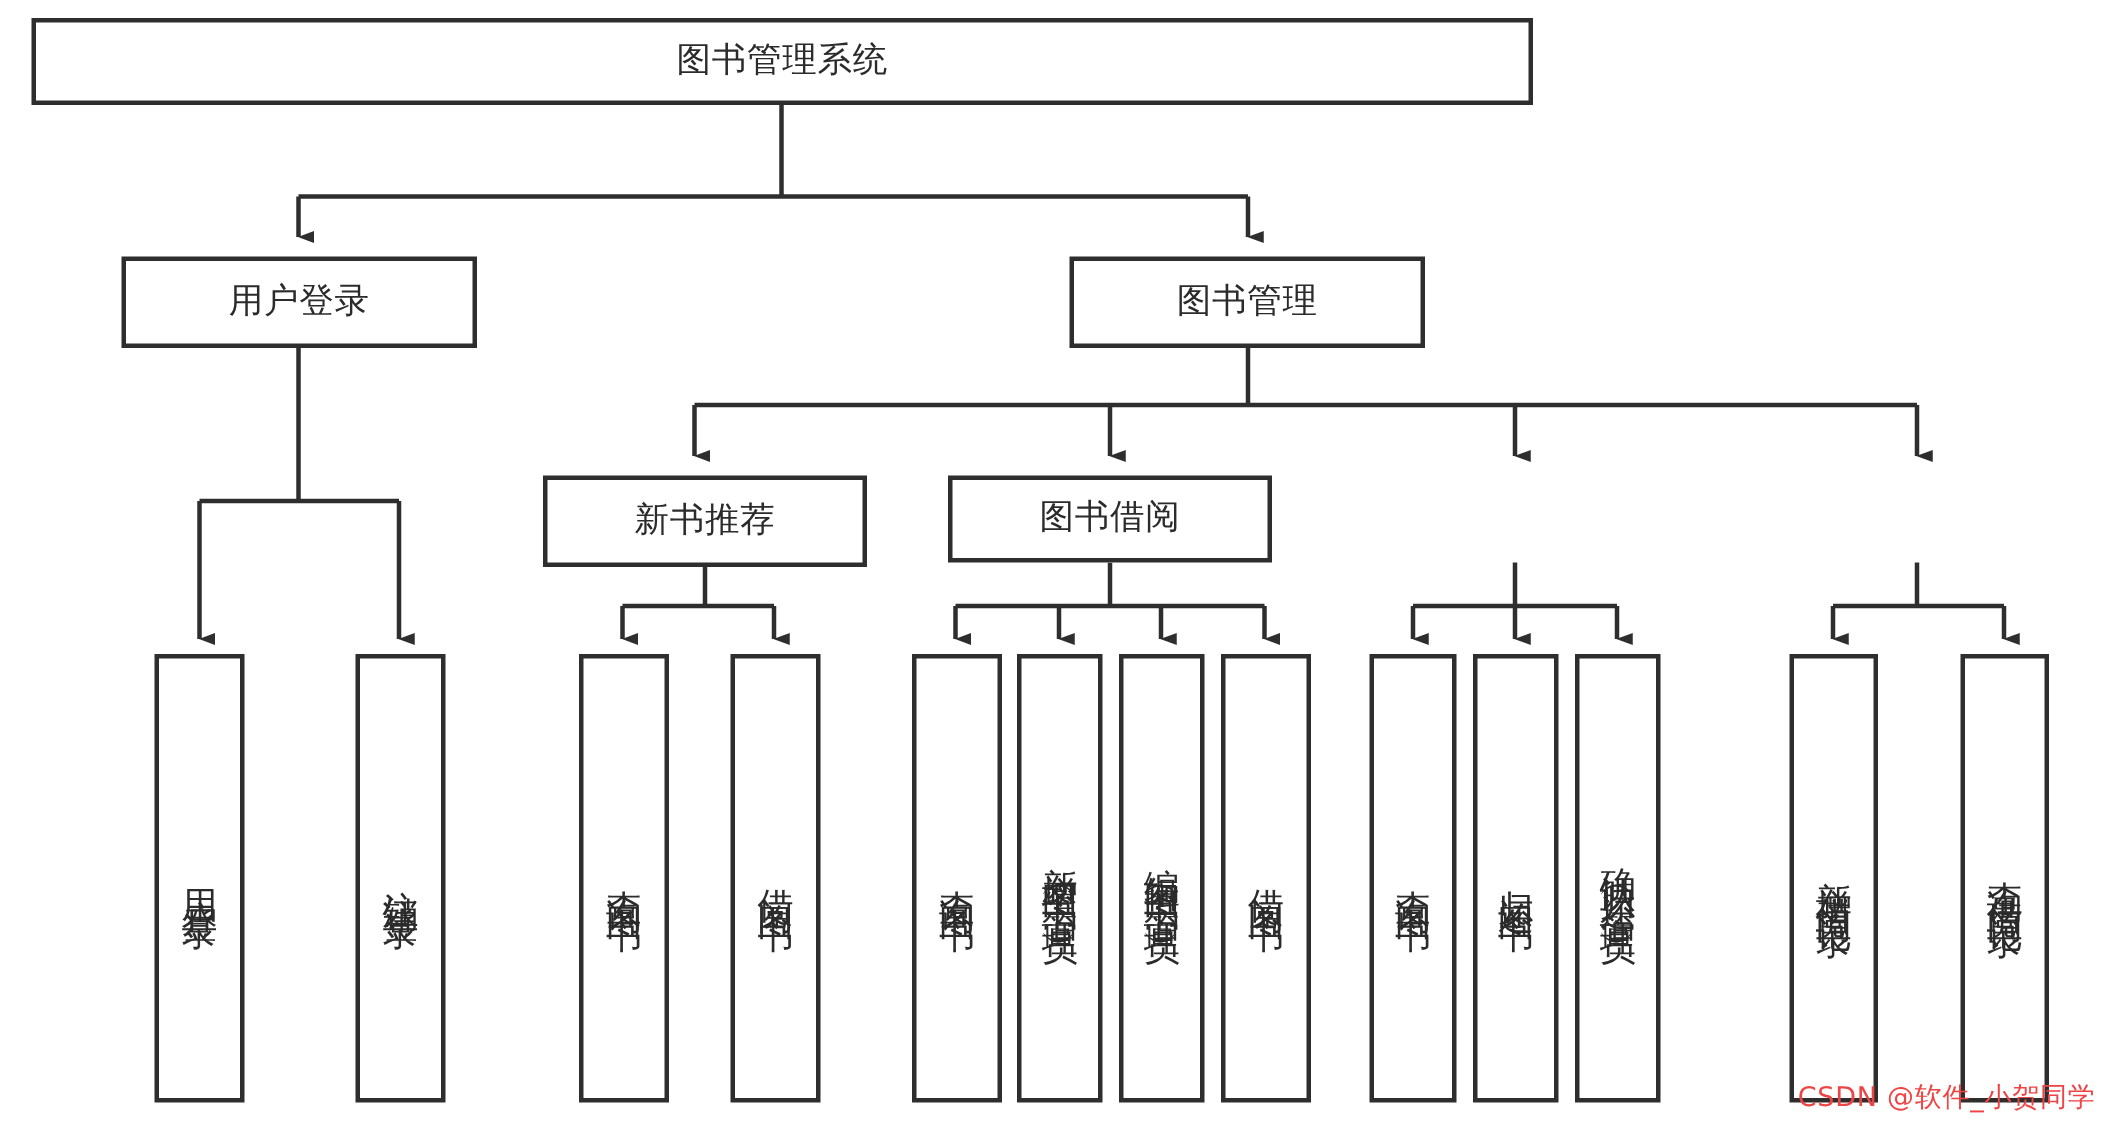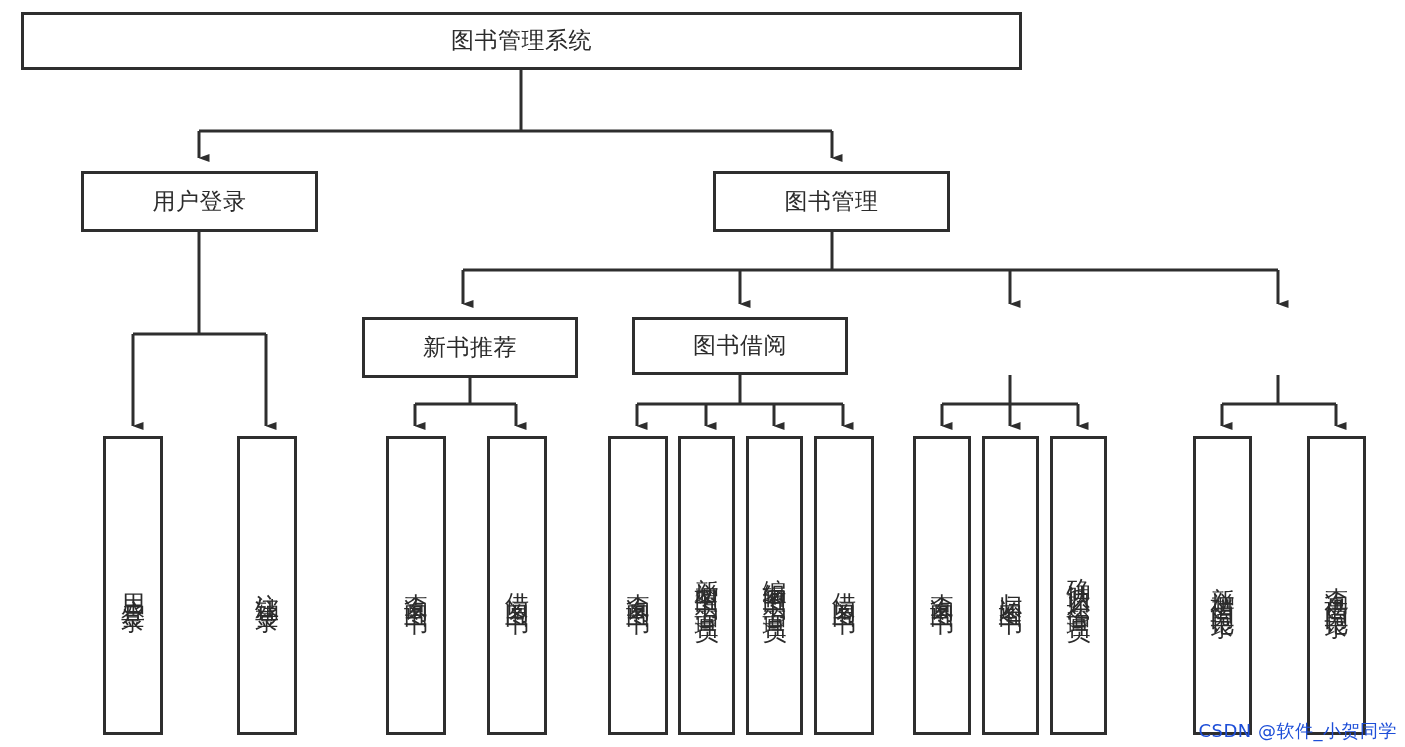--- a/index.html
+++ b/index.html
@@ -55,21 +55,21 @@
     writing-mode: vertical-rl;
     text-orientation: upright;
     letter-spacing: 6px;
     line-height: 1;
     font-size: 24px;
   }
   #watermark {
     position: absolute;
     right: 8px;
     bottom: 4px;
-    color: #1d4ed8;
+    color: #ef4444;
     font-size: 18px;
     letter-spacing: 0.5px;
     z-index: 6;
     white-space: nowrap;
     pointer-events: none;
   }
 </style>
 </head>
 <body>
 

